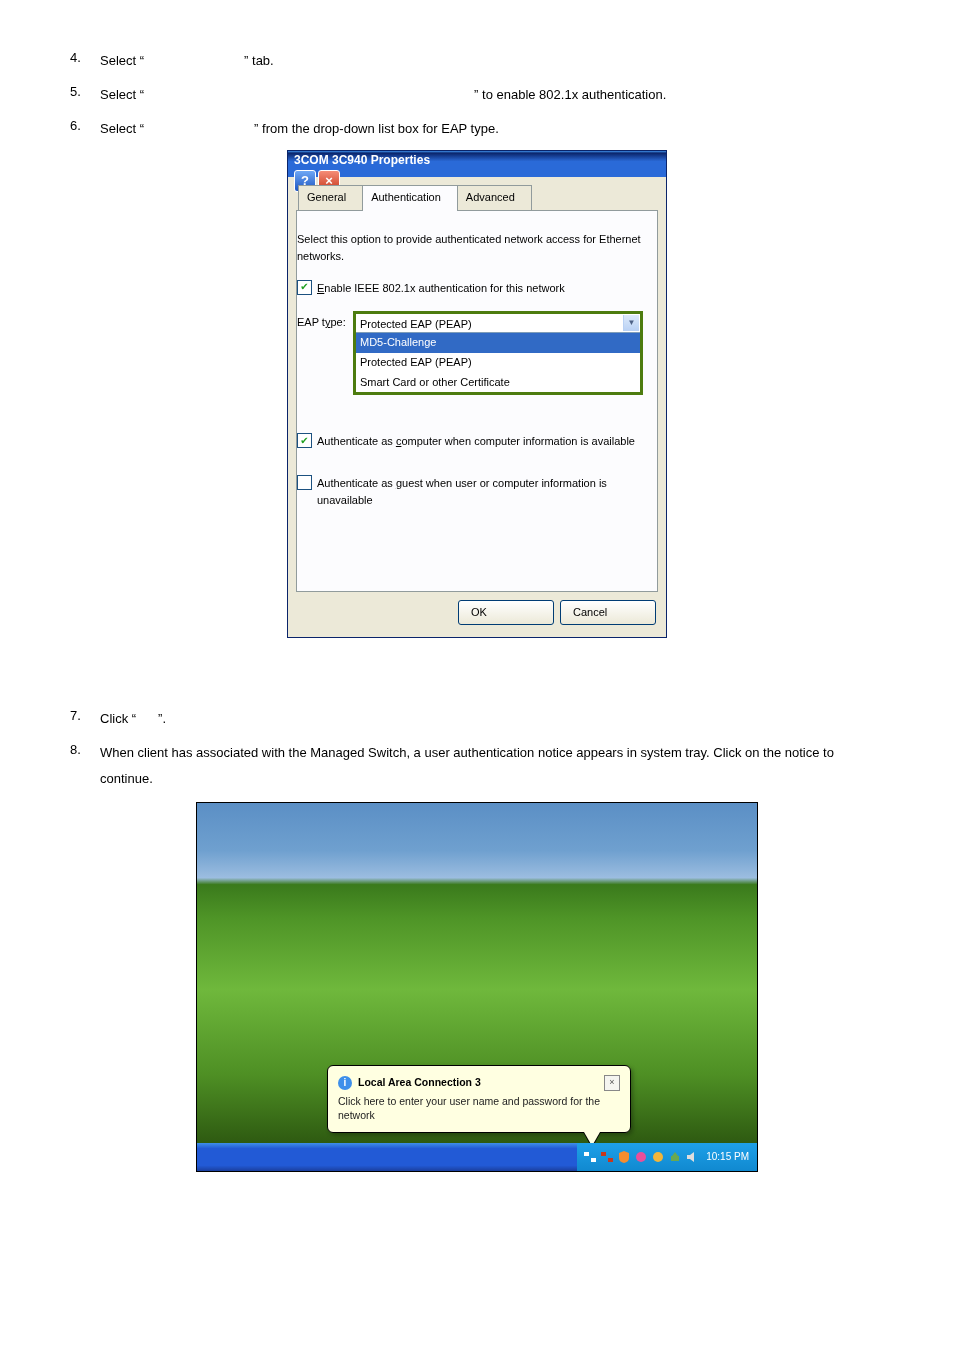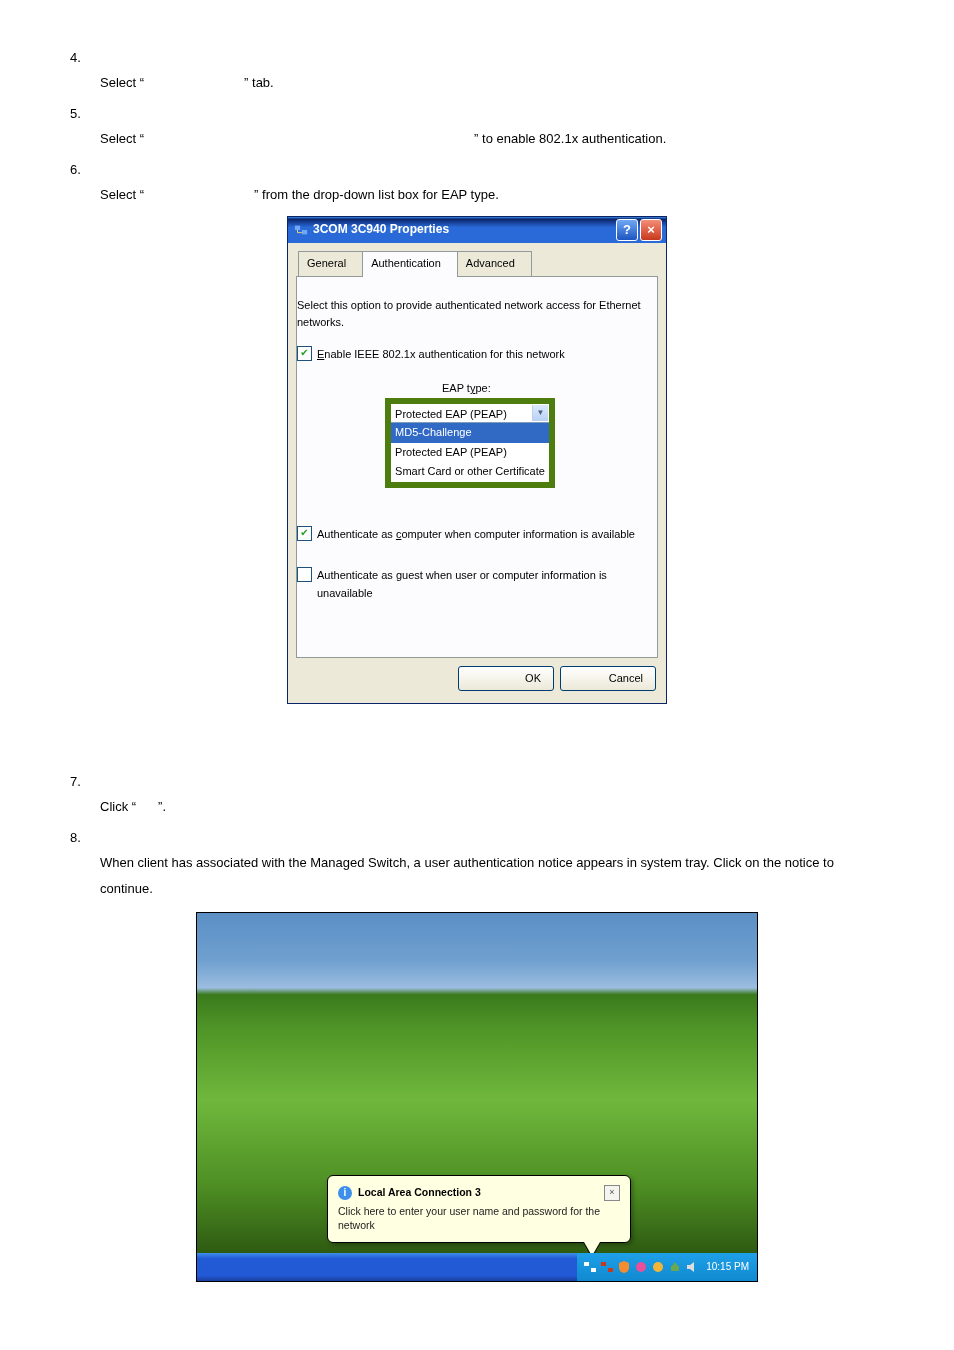--- a/index.html
+++ b/index.html
@@ -19,38 +19,37 @@
     display: flex;
     margin: 8px 0;
   }
   .step-num {
     width: 30px;
     flex-shrink: 0;
   }
   .step-text {
     flex: 1;
     line-height: 2;
-    margin-top: 22px;
   }
 
   
   .xp-dialog {
     width: 378px;
     margin: 8px auto 30px auto;
     border: 1px solid #0A246A;
     background: #ECE9D8;
     font-family: Tahoma, sans-serif;
     font-size: 11px;
   }
   .xp-titlebar {
     height: 26px;
     background: linear-gradient(to bottom, #3E8FEA 0%, #0A246A 8%, #2A6AD8 40%, #2A6AD8 100%);
     display: flex;
-    align-items: center;
     padding: 0 4px 0 6px;
+    flex-direction: column;
   }
   .xp-title-icon {
     width: 14px;
     height: 14px;
     margin-right: 5px;
   }
   .xp-title {
     color: #fff;
     font-weight: bold;
     font-size: 12px;
@@ -121,31 +120,30 @@
     flex-shrink: 0;
     display: flex;
     align-items: center;
     justify-content: center;
     font-size: 10px;
     color: #21A121;
     line-height: 1;
   }
   .xp-eap-row {
     display: flex;
-    align-items: center;
+    align-items: flex-start;
     margin: 14px 0 0 0;
-    flex-direction: column;
   }
   .xp-eap-label {
     width: 56px;
     padding-top: 3px;
   }
   .xp-combo {
     flex: 1;
-    border: 6px solid #4d7c0f;
+    border: 3px solid #4d7c0f;
     background: #fff;
     position: relative;
   }
   .xp-combo-sel {
     padding: 2px 20px 2px 4px;
     height: 14px;
   }
   .xp-combo-arrow {
     position: absolute;
     right: 1px;
@@ -177,21 +175,21 @@
     gap: 6px;
     padding: 0 10px 12px 0;
   }
   .xp-btn {
     min-width: 70px;
     padding: 3px 12px;
     border: 1px solid #003C74;
     border-radius: 3px;
     background: linear-gradient(to bottom, #fff, #ECE9D8);
     font-size: 11px;
-    text-align: right;
+    text-align: left;
   }
 
   
   .xp-screenshot {
     width: 560px;
     margin: 10px auto;
     border: 1px solid #000;
     position: relative;
     font-family: Tahoma, sans-serif;
   }

